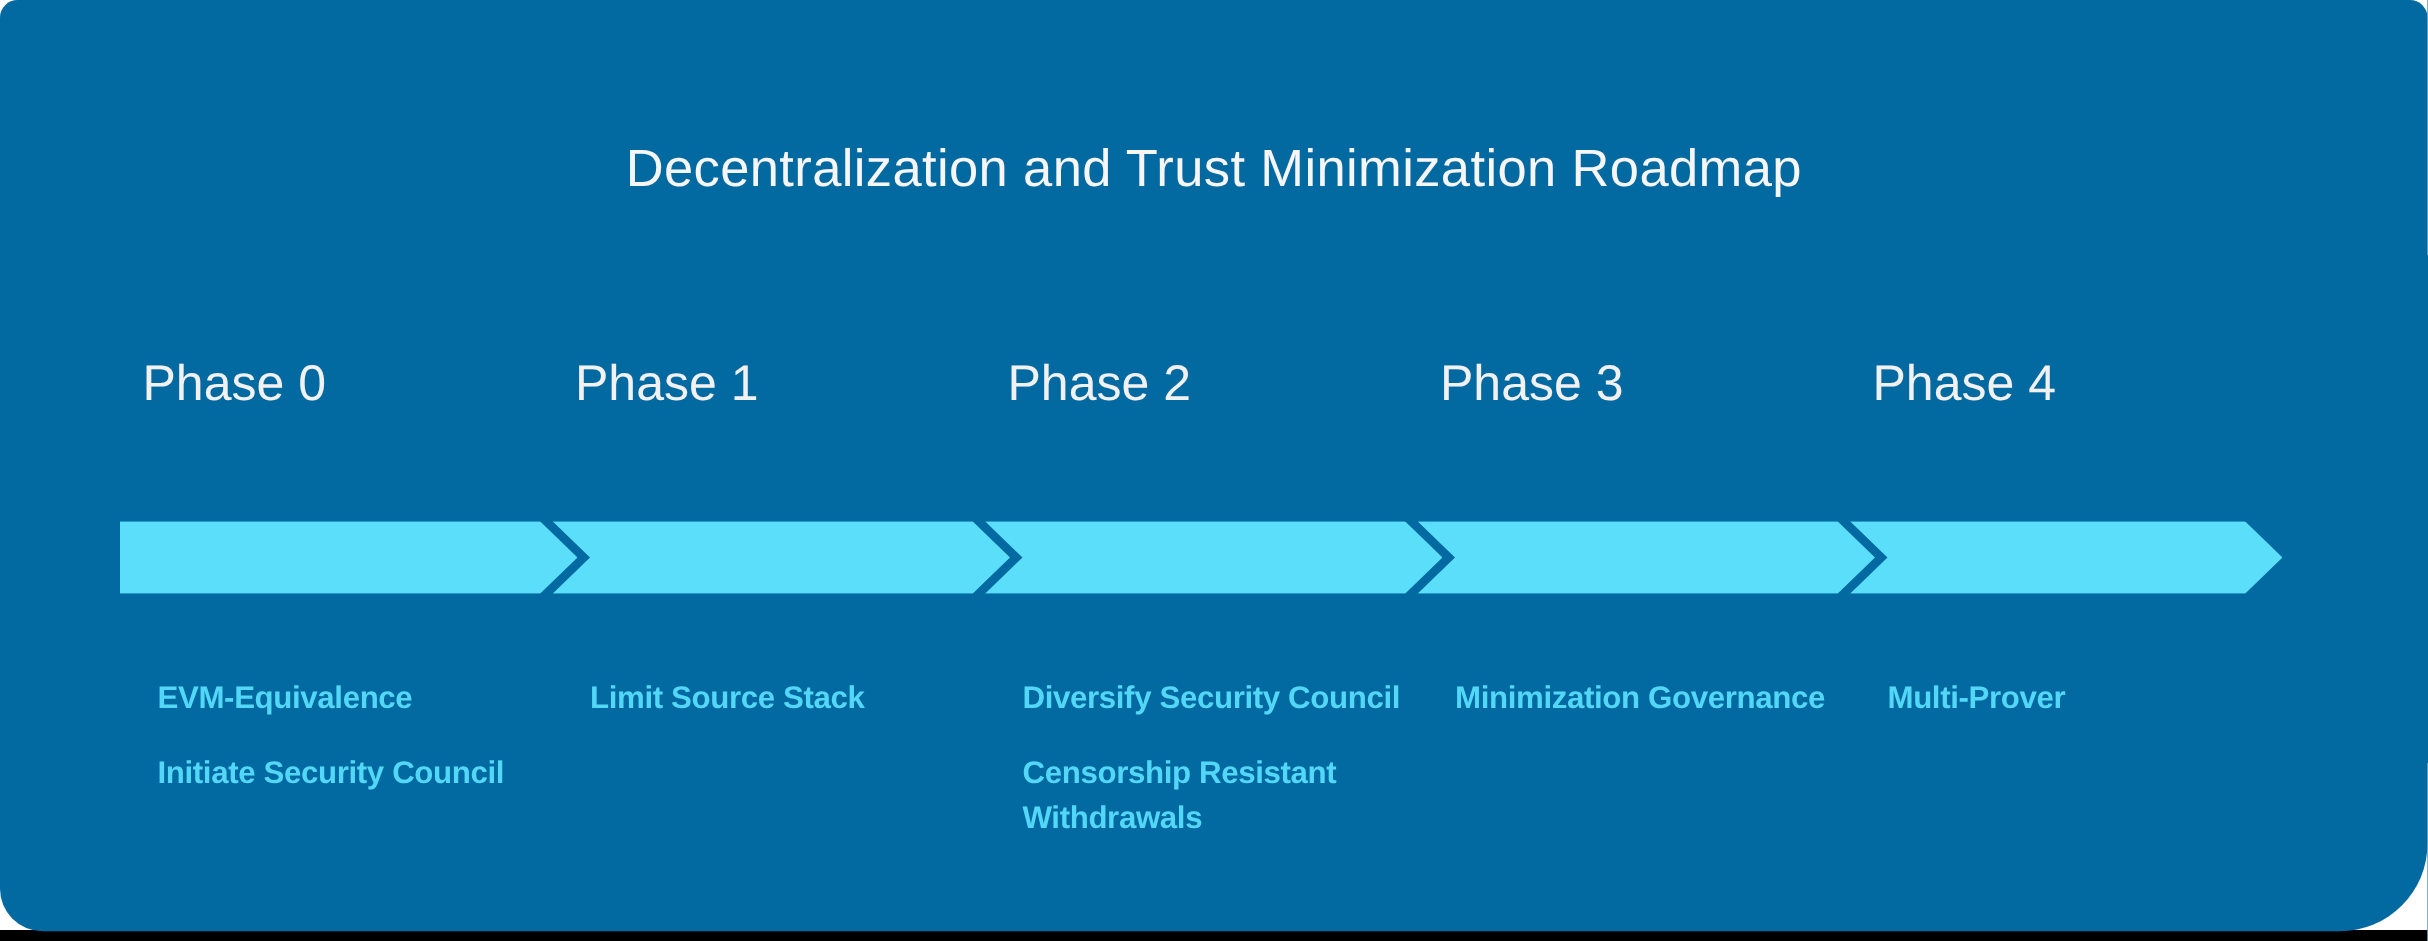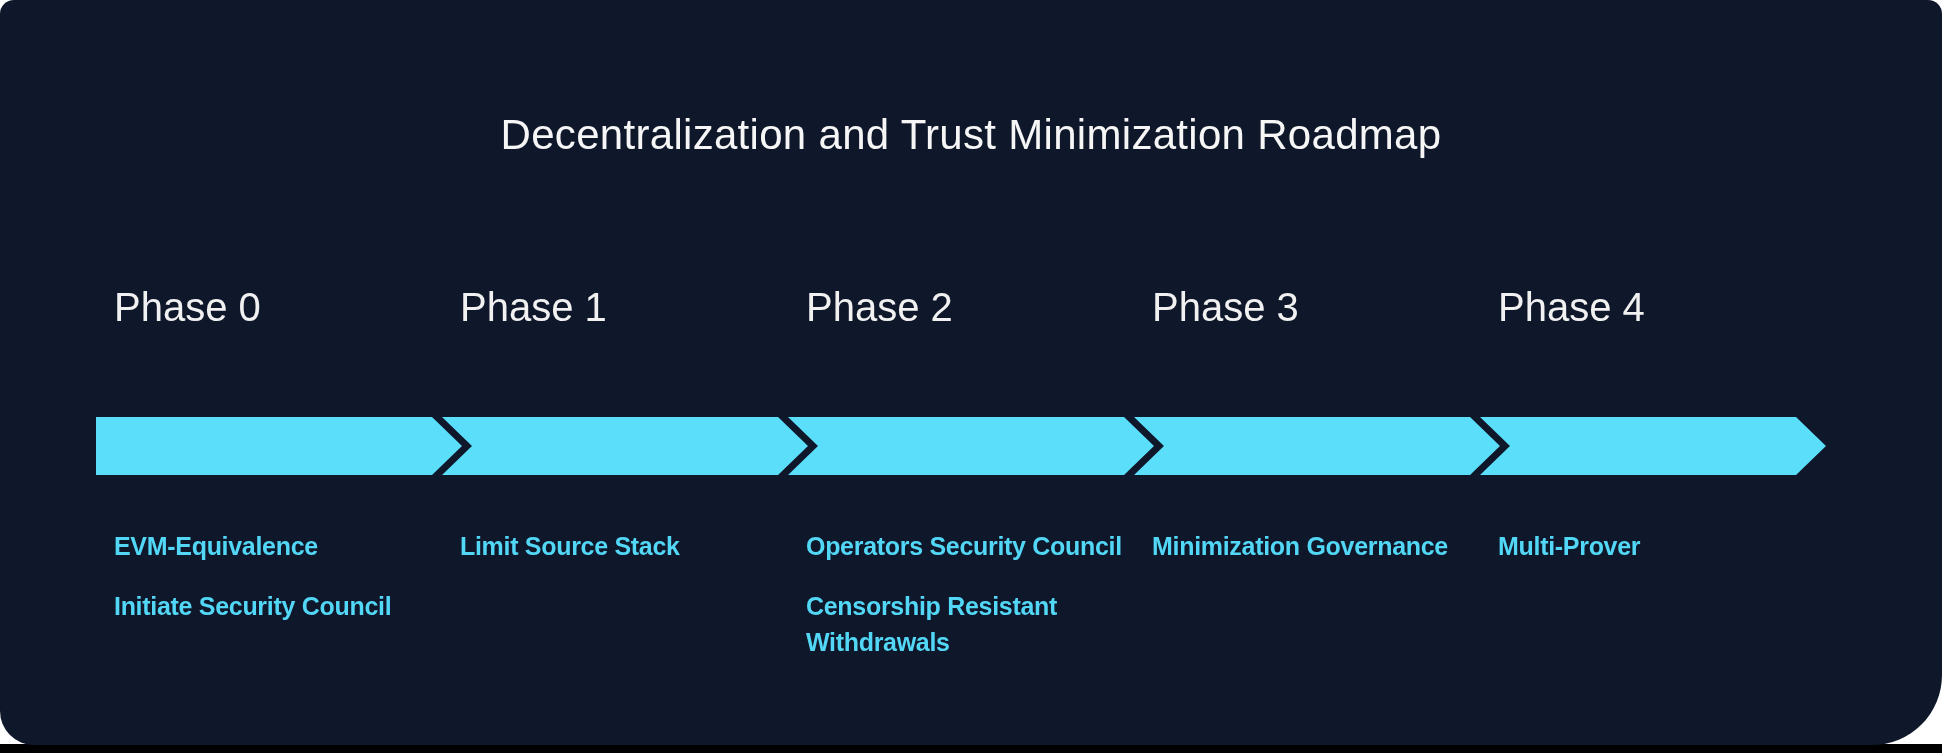--- a/index.html
+++ b/index.html
@@ -7,21 +7,21 @@
     width:1942px;height:753px;position:relative;overflow:hidden;
     background:#ffffff;
     font-family:"Liberation Sans", sans-serif;
   }
   .bottom-bar{
     position:absolute;left:0;bottom:0;width:100%;height:9px;
     background:#000000;
   }
   .panel{
     position:absolute;left:0;top:0;right:0;bottom:8px;
-    background:#0f172a;
+    background:#0369a1;
     border-radius:14px 14px 70px 34px;
   }
   .title{
     position:absolute;top:110px;left:0;width:100%;
     margin:0;text-align:center;
     font-size:42px;font-weight:400;letter-spacing:0.3px;
     color:#f6f6f6;line-height:1.2;
   }
   .columns{position:absolute;inset:0;}
   .column{position:absolute;top:0;width:346px;height:100%;}
@@ -40,21 +40,21 @@
     width:366px;height:58px;
     background:#5bdefa;
     clip-path:polygon(0 0, calc(100% - 30px) 0, 100% 50%, calc(100% - 30px) 100%, 0 100%, 30px 50%);
   }
   .arrow.flat-start{
     clip-path:polygon(0 0, calc(100% - 30px) 0, 100% 50%, calc(100% - 30px) 100%, 0 100%);
   }
   .column:nth-child(5) .arrow{width:346px;}
   .items{
     position:absolute;top:528px;left:18px;width:340px;
-    margin:0;padding:0;list-style:none;
+    margin:12px;padding:0;list-style:none;
   }
   .items li{
     font-size:25px;font-weight:700;letter-spacing:-0.3px;
     color:#52d7f6;line-height:36px;
     margin:0 0 24px 0;
   }
 </style>
 </head>
 <body>
 
@@ -79,21 +79,21 @@
       <div class="arrow"></div>
       <ul class="items">
         <li>Limit Source Stack</li>
       </ul>
     </div>
 
     <div class="column">
       <div class="phase-label">Phase 2</div>
       <div class="arrow"></div>
       <ul class="items">
-        <li>Operators Security Council</li>
+        <li>Diversify Security Council</li>
         <li>Censorship Resistant Withdrawals</li>
       </ul>
     </div>
 
     <div class="column">
       <div class="phase-label">Phase 3</div>
       <div class="arrow"></div>
       <ul class="items">
         <li>Minimization Governance</li>
       </ul>

